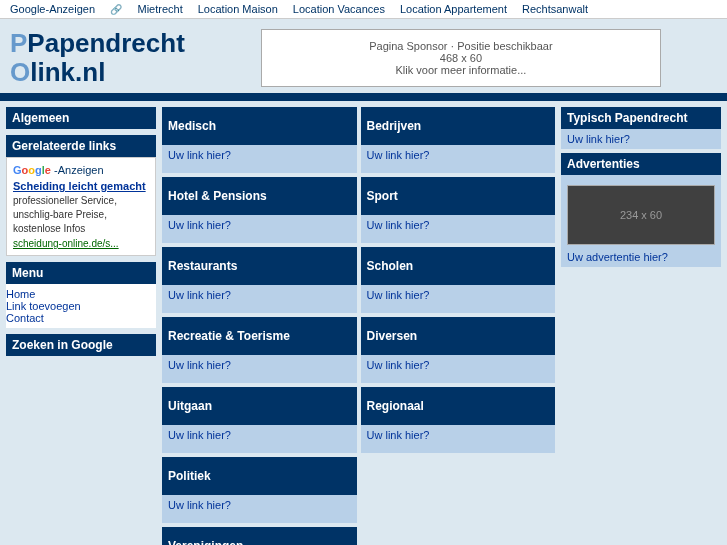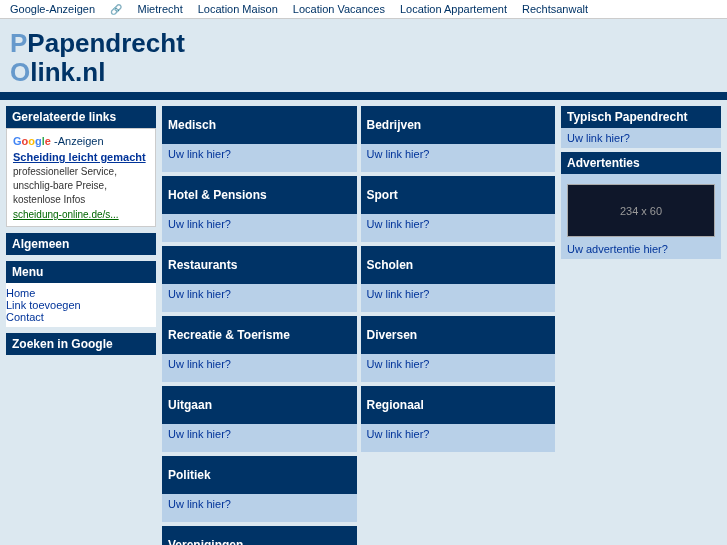--- a/index.html
+++ b/index.html
@@ -42,21 +42,21 @@
     .cat-header { background: #003366; color: #fff; font-weight: bold; font-size: 12px; padding: 12px 6px; }
     .cat-body { background: #b8d0e8; padding: 4px 6px; font-size: 11px; color: #003399; min-height: 28px; }
     .cat-body a { color: #003399; }
 
     
     #right-sidebar { flex: 0 0 160px; }
     .right-section { }
     .right-header { background: #003366; color: #fff; font-weight: bold; font-size: 12px; padding: 4px 6px; }
     .right-body { background: #b8d0e8; padding: 4px 6px; font-size: 11px; color: #003399; }
 
-    .ad-box { background: #0f172a; border: 1px solid #aaa; display: flex; align-items: center; justify-content: center; height: 53px; margin: 6px 0; font-size: 11px; color: #999; }
+    .ad-box { background: #404040; border: 1px solid #aaa; display: flex; align-items: center; justify-content: center; height: 60px; margin: 6px 0; font-size: 11px; color: #999; }
 
     .typisch-block { margin-bottom: 4px; }
 
     
     #top-nav { background: #fff; border-bottom: 1px solid #ccc; padding: 3px 10px; display: flex; gap: 15px; align-items: center; font-size: 11px; }
     #top-nav a { color: #003366; }
 
   </style>
 </head>
 <body>
@@ -73,46 +73,51 @@
 
 <div id="header">
   <div id="logo">
     <div class="logo-text">
       <span class="accent">P</span><span>Papendrecht</span>
     </div>
     <div class="logo-text">
       <span class="accent">O</span><span>link.nl</span>
     </div>
   </div>
+  <div id="sponsor-box">
+    <div>Pagina Sponsor · Positie beschikbaar</div>
+    <div>468 x 60</div>
+    <div>Klik voor meer informatie...</div>
+  </div>
 </div>
 
 <div id="navbar">
 </div>
 
 <div id="main">
 
   <div id="sidebar">
+    <div class="sidebar-section">
+      <div class="sidebar-header">Algemeen</div>
+    </div>
+
     <div class="sidebar-section">
       <div class="sidebar-header">Gerelateerde links</div>
       <div class="google-anzeigen-box">
         <span class="g-title">
           <span style="color:#4285f4; font-weight:bold;">G</span><span style="color:#ea4335; font-weight:bold;">o</span><span style="color:#fbbc05; font-weight:bold;">o</span><span style="color:#4285f4; font-weight:bold;">g</span><span style="color:#34a853; font-weight:bold;">l</span><span style="color:#ea4335; font-weight:bold;">e</span>
           <span>-Anzeigen</span>
         </span>
         <a href="#" class="g-link">Scheiding leicht gemacht</a>
         <span class="g-desc">professioneller Service, unschlig-bare Preise, kostenlose Infos</span>
         <a href="#" class="g-url">scheidung-online.de/s...</a>
       </div>
     </div>
 
     <div class="sidebar-section">
-      <div class="sidebar-header">Algemeen</div>
-    </div>
-
-    <div class="sidebar-section">
       <div class="sidebar-header">Menu</div>
       <div class="sidebar-content">
         <a href="#">Home</a><br>
         <a href="#">Link toevoegen</a><br>
         <a href="#">Contact</a>
       </div>
     </div>
 
     <div class="sidebar-section">
       <div class="sidebar-header">Zoeken in Google</div>

